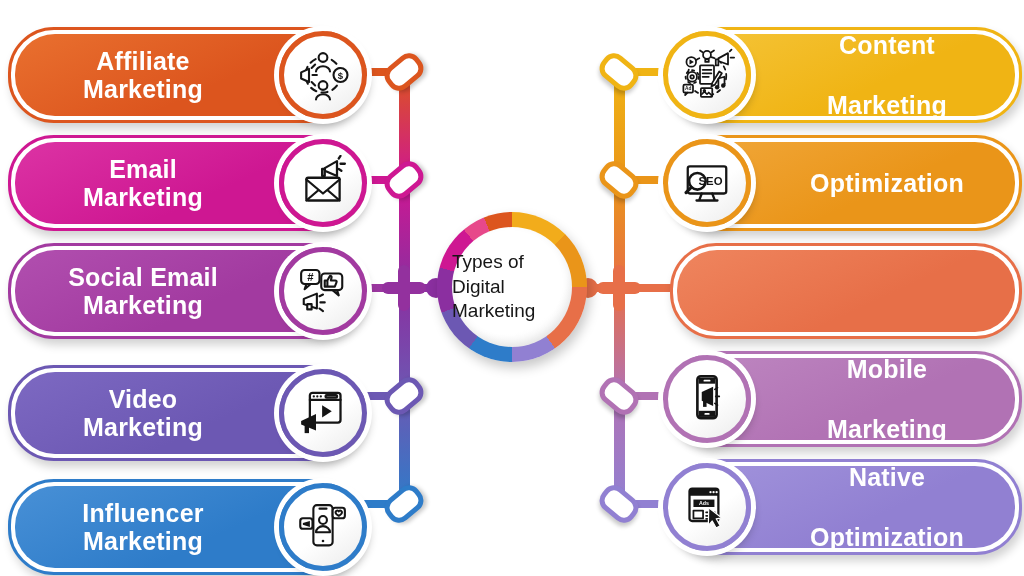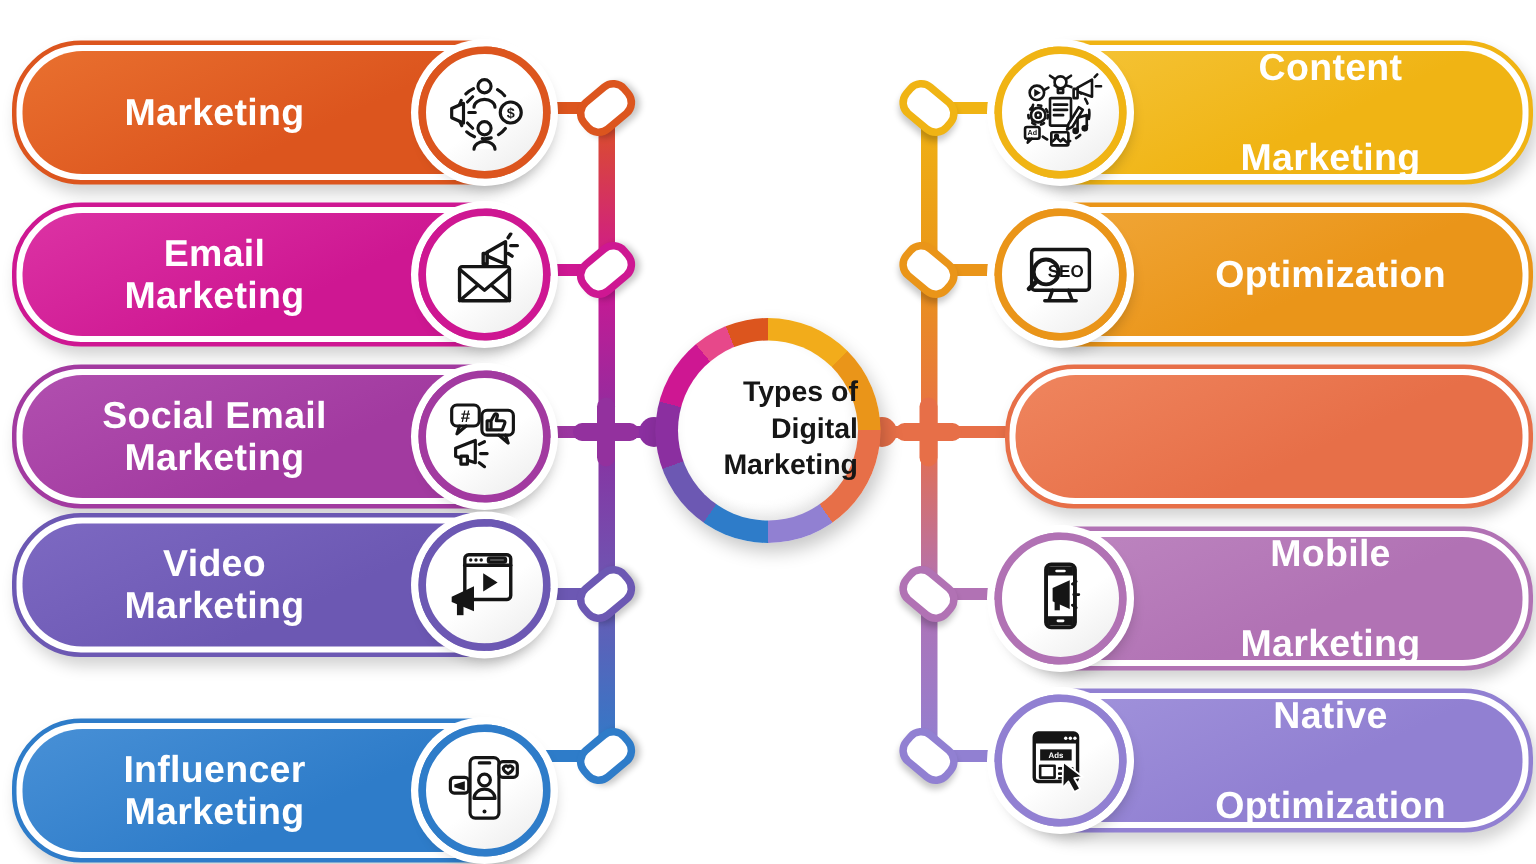--- a/index.html
+++ b/index.html
@@ -45,22 +45,22 @@
   
   .center{position:absolute;left:437px;top:212px;width:150px;height:150px;border-radius:50%;z-index:4;
           box-shadow:3px 6px 12px rgba(0,0,0,.22);
           background:conic-gradient(from 0deg,
             #F2AC1B 0deg 45deg,#EA9519 45deg 90deg,#E76F48 90deg 145deg,#9180D2 145deg 180deg,
             #2E7CC9 180deg 215deg,#6C58B3 215deg 250deg,#8B2FA0 250deg 285deg,#CE1792 285deg 320deg,
             #E7488A 320deg 338deg,#DC551E 338deg 360deg);}
   .center-inner{position:absolute;inset:15px;border-radius:50%;
           background:radial-gradient(circle at 42% 35%,#ffffff 62%,#ececec 100%);
           box-shadow:inset -2px -4px 8px rgba(0,0,0,.08);
-          display:flex;flex-direction:column;justify-content:center;align-items:flex-end;
-          color:#161616;font-size:19px;font-weight:700;line-height:1.3;text-align:center;}
+          display:flex;flex-direction:column;justify-content:center;align-items:flex-start;
+          color:#161616;font-size:19px;font-weight:400;line-height:1.3;text-align:center;}
 </style>
 </head>
 <body>
 
 <div id="canvas">
 
   <div class="conn" style="left:350px;top:68px;width:58px;background:#DC551E;"></div>
   <div class="conn" style="left:350px;top:176px;width:58px;background:#CE1792;"></div>
   <div class="conn" style="left:350px;top:284px;width:92px;background:linear-gradient(90deg,#A23AA0,#8B2FA0);"></div>
   <div class="conn" style="left:350px;top:392px;width:58px;background:#6C58B3;"></div>
@@ -86,20 +86,21 @@
   <div class="cross-v" style="left:398px;top:265px;background:#93319E;"></div>
   <div class="cross-h" style="left:382px;top:282px;background:#93319E;"></div>
   <div class="cross-v" style="left:613px;top:265px;background:#E76F48;"></div>
   <div class="cross-h" style="left:597px;top:282px;background:#E76F48;"></div>
   <div class="nub" style="left:426px;top:278px;background:#8B2FA0;"></div>
   <div class="nub" style="left:578px;top:278px;background:#E76F48;"></div>
 
   <div class="pill left" style="top:27px;--c:#DC551E;--cl:#E9702F;">
     <div class="pill-fill"></div>
     <div class="pill-label">
+      <span>Affiliate</span>
       <span>Marketing</span>
     </div>
     <div class="icon-circle">
       <svg class="icon" viewBox="0 0 64 64" fill="none" stroke="#151515" stroke-width="2.4" stroke-linecap="round" stroke-linejoin="round">
         <circle cx="32" cy="32" r="20" stroke-dasharray="7 6"></circle>
         <circle cx="32" cy="12" r="5" fill="#fff"></circle>
           <path d="M24 28a8 6 0 0 1 16 0" fill="#fff"></path>
         <circle cx="32" cy="44" r="5" fill="#fff"></circle>
           <path d="M24 60a8 6 0 0 1 16 0" fill="#fff"></path>
         <circle cx="52" cy="32" r="8" fill="#fff"></circle>
@@ -141,21 +142,21 @@
         <rect x="30" y="12" width="24" height="19" rx="4" fill="#fff"></rect>
           <path d="M48 31l2 6-7-6"></path>
         <path d="M34 27v-7h3v7zM37 20l2.5-4.5c.8-1.4 2.6-.7 2.3.8L41 20h5c1.3 0 1.9 1 1.4 2.2L45.5 27H37z"></path>
         <path d="M10 41l15-6v17l-15-5z" fill="#fff"></path>
           <path d="M14 47h5v6h-5z" fill="#fff"></path>
         <path d="M28 38l4-2M29 45h5M28 52l4 3"></path>
       </svg>
     </div>
   </div>
 
-  <div class="pill left" style="top:342px;--c:#6C58B3;--cl:#7D69C2;">
+  <div class="pill left" style="top:365px;--c:#6C58B3;--cl:#7D69C2;">
     <div class="pill-fill"></div>
     <div class="pill-label">
       <span>Video</span>
       <span>Marketing</span>
     </div>
     <div class="icon-circle">
       <svg class="icon" viewBox="0 0 64 64" fill="none" stroke="#151515" stroke-width="2.6" stroke-linecap="round" stroke-linejoin="round">
         <rect x="17" y="9" width="35" height="34" rx="3" fill="#fff"></rect>
         <path d="M17 17h35"></path>
         <circle cx="21.5" cy="13" r="1.3" fill="#151515" stroke="none"></circle>

